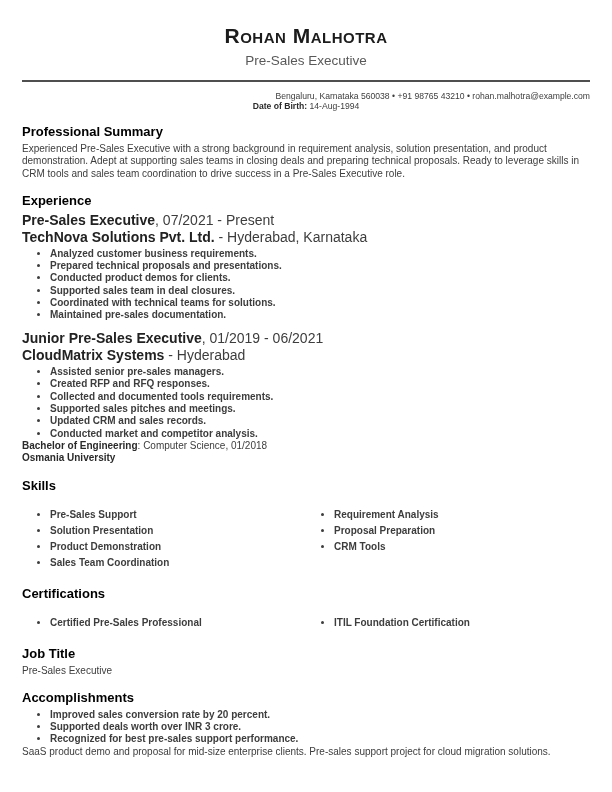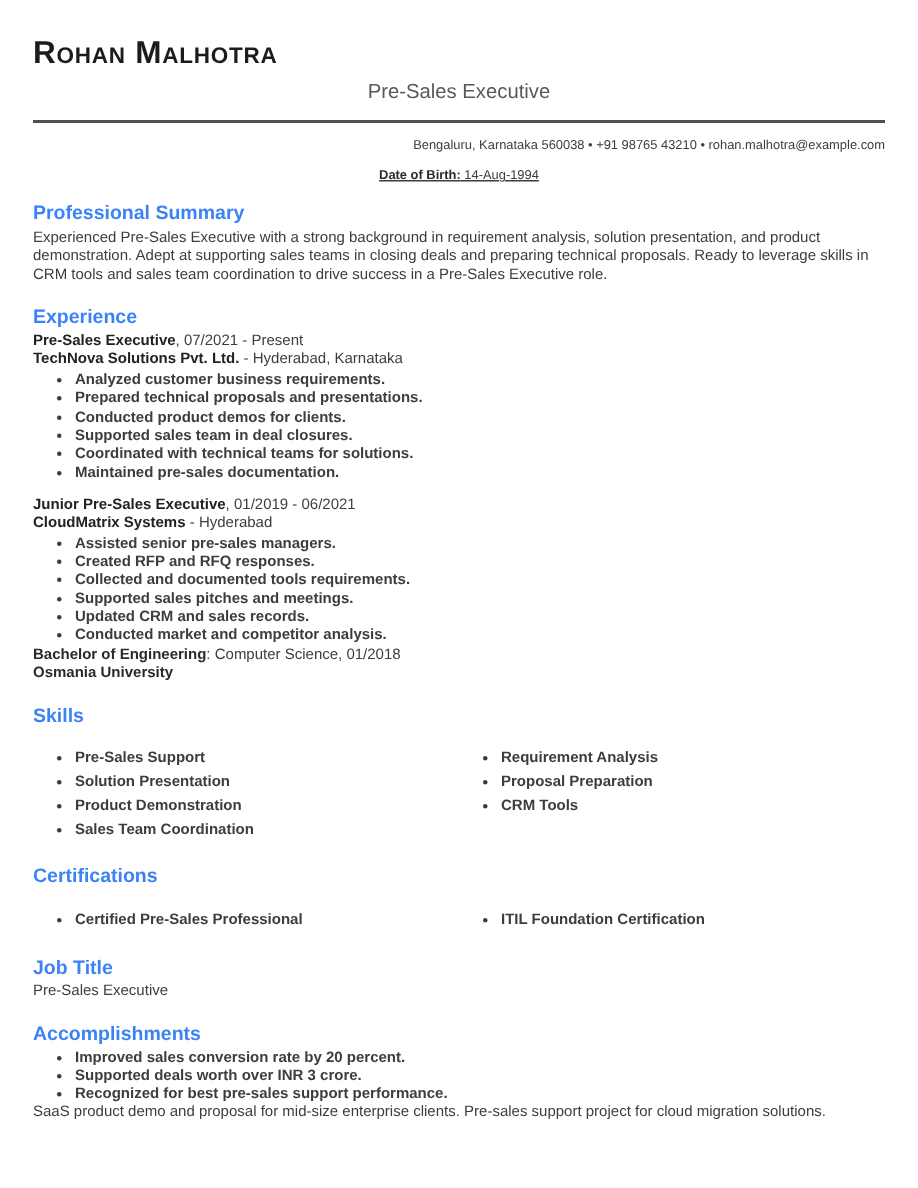--- a/index.html
+++ b/index.html
@@ -4,36 +4,36 @@
 <style>
   * { box-sizing: border-box; }
   html, body { margin: 0; padding: 0; background: #ffffff; }
   .page {
     width: 612px; height: 792px; margin: 0 auto; background: #ffffff;
     padding: 24px 22px 0 22px;
     font-family: "Liberation Sans", sans-serif;
     color: #3d3d3d; overflow: hidden;
   }
   .name {
-    font-variant: small-caps; font-weight: 700;
+    text-align: center; font-variant: small-caps; font-weight: 700;
     font-size: 21px; letter-spacing: 0.5px; color: #1c1c1c; line-height: 1.1;
   }
   .subtitle { text-align: center; font-size: 13.5px; color: #595959; margin-top: 6px; }
   .rule { border: none; border-top: 2px solid #4f4f4f; margin: 12px 0 0 0; }
   .contact { text-align: right; font-size: 8.6px; color: #3d3d3d; margin-top: 9px; }
-  .dob { text-align: center; font-size: 8.6px; color: #3d3d3d; margin-top: 10px; text-decoration: underline; }
+  .dob { text-align: center; font-size: 8.6px; color: #3d3d3d; margin-top: 0; }
   .bold { font-weight: 700; color: #2a2a2a; }
   .section-heading {
-    font-size: 13px; font-weight: 700; color: #3b82f6;
+    font-size: 13px; font-weight: 700; color: #000000;
     margin: 13px 0 3px 0; line-height: 1.2;
   }
   .body-text { font-size: 10px; line-height: 1.26; margin: 0; }
   .job { margin-top: 2px; }
   .job + .job { margin-top: 9px; }
-  .job-line { font-size: 10px; line-height: 1.2; margin: 0; }
+  .job-line { font-size: 14px; line-height: 1.2; margin: 0; }
   .job-line .bold { color: #222222; }
   ul.bullets { margin: 2px 0 0 0; padding-left: 28px; list-style: disc; font-weight: bold; }
   ul.bullets li { font-size: 10px; line-height: 1.23; color: #3d3d3d; }
   ul.bullets.spaced li { margin-bottom: 3.5px; }
   .two-col { display: flex; margin-top: 14px; }
   .two-col ul { width: 50%; margin: 2px 0 0 0; }
   .edu-line { font-size: 10px; line-height: 1.25; margin: 0; }
 </style>
 </head>
 <body>

